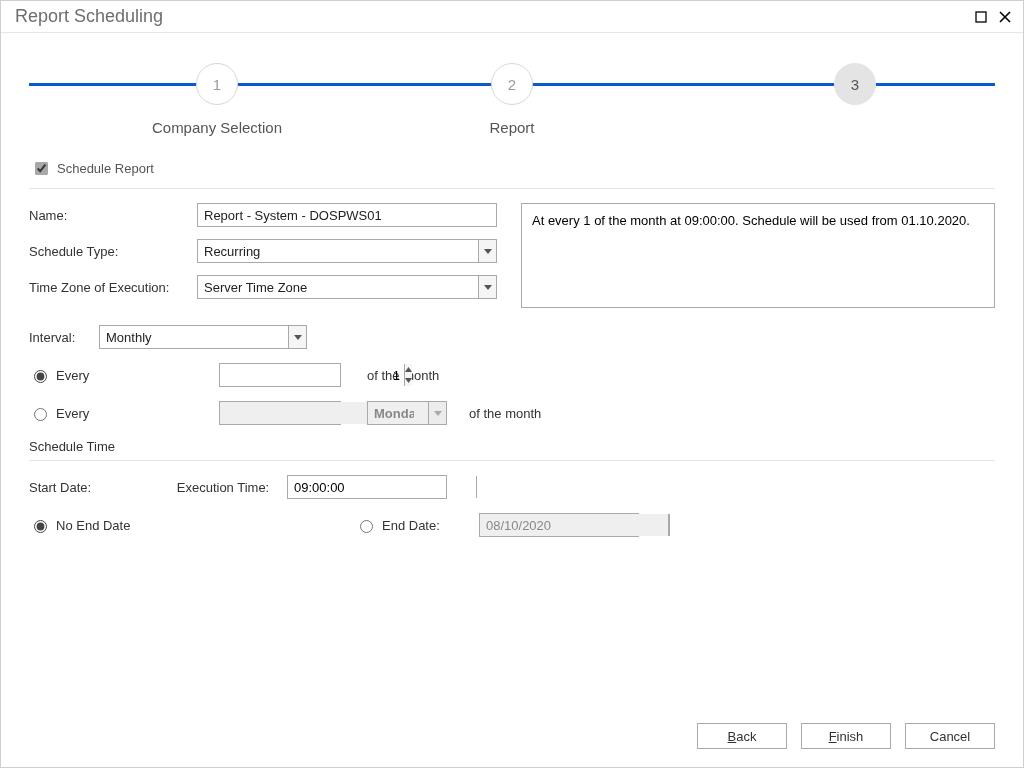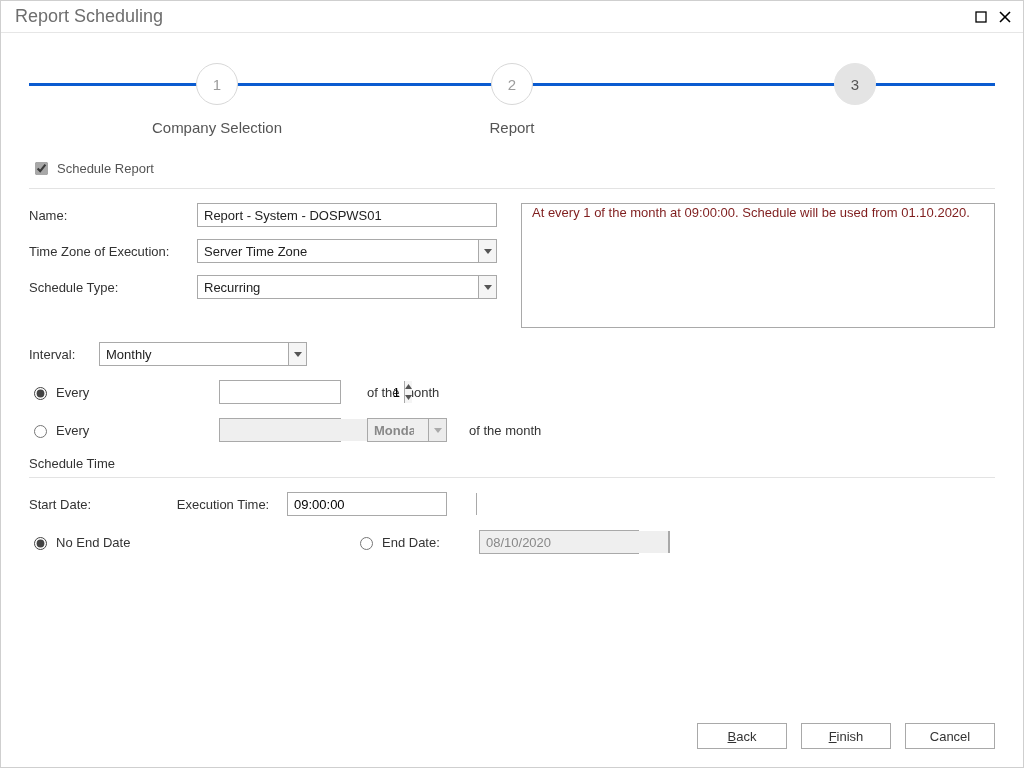--- a/index.html
+++ b/index.html
@@ -33,21 +33,21 @@
   .form-left { flex: 0 0 470px; }
   .form-row { display: flex; align-items: center; margin-bottom: 12px; }
   .form-row .lbl { width: 168px; color: #333; }
   .text-input, .combo { height: 24px; border: 1px solid #a9a9a9; font-size: 13px; padding: 2px 6px; background: #fff; color: #222; }
   .text-input { width: 300px; }
   .combo-wrap { position: relative; width: 300px; }
   .combo-wrap .combo { width: 100%; padding-right: 20px; }
   .combo-btn { position: absolute; right: 1px; top: 1px; bottom: 1px; width: 18px; border-left: 1px solid #a9a9a9; background: #f5f5f5; display: flex; align-items: center; justify-content: center; }
   .combo-btn svg { width: 8px; height: 8px; }
 
-  .desc-box { flex: 1; border: 1px solid #a9a9a9; padding: 0 10px; height: 125px; font-size: 13px; color: #7f1d1d; line-height: 1.35; }
+  .desc-box { flex: 1; border: 1px solid #a9a9a9; padding: 8px 10px; height: 105px; font-size: 13px; color: #000000; line-height: 1.35; }
 
   .section-title { margin-top: 14px; padding-bottom: 6px; border-bottom: 1px solid #e3e3e3; color: #333; }
 
   
   .freq-body { margin-top: 14px; }
   .freq-row { display: flex; align-items: center; margin-bottom: 14px; gap: 6px; }
   .freq-row .lbl { width: 64px; }
   .interval-combo { width: 208px; }
 
   .radio-col { display: flex; align-items: center; gap: 6px; width: 150px; }
@@ -132,34 +132,34 @@
       <label>Schedule Report</label>
     </div>
 
     <div class="form-area">
       <div class="form-left">
         <div class="form-row">
           <div class="lbl">Name:</div>
           <input class="text-input" type="text" value="Report - System - DOSPWS01" style="">
         </div>
         <div class="form-row">
+          <div class="lbl">Schedule Type:</div>
+          <div class="combo-wrap">
+            <input class="combo" readonly="" value="Recurring" style="">
+            <div class="combo-btn">
+              <svg viewBox="0 0 8 8">
+                  <polygon points="0,2 8,2 4,7" fill="#555"></polygon>
+                </svg>
+            </div>
+          </div>
+        </div>
+        <div class="form-row">
           <div class="lbl">Time Zone of Execution:</div>
           <div class="combo-wrap">
             <input class="combo" readonly="" value="Server Time Zone" style="">
-            <div class="combo-btn">
-              <svg viewBox="0 0 8 8">
-                  <polygon points="0,2 8,2 4,7" fill="#555"></polygon>
-                </svg>
-            </div>
-          </div>
-        </div>
-        <div class="form-row">
-          <div class="lbl">Schedule Type:</div>
-          <div class="combo-wrap">
-            <input class="combo" readonly="" value="Recurring" style="">
             <div class="combo-btn">
               <svg viewBox="0 0 8 8">
                   <polygon points="0,2 8,2 4,7" fill="#555"></polygon>
                 </svg>
             </div>
           </div>
         </div>
       </div>
       <div class="desc-box">At every 1 of the month at 09:00:00. Schedule will be used from 01.10.2020.</div>
     </div>

